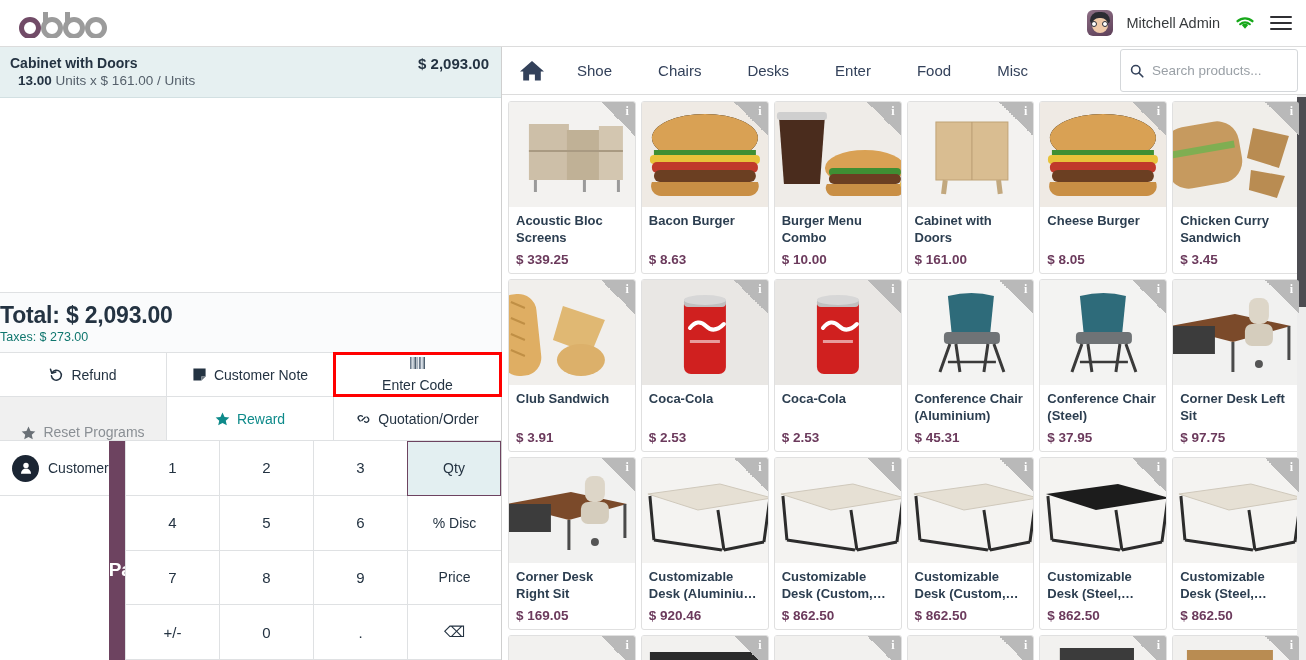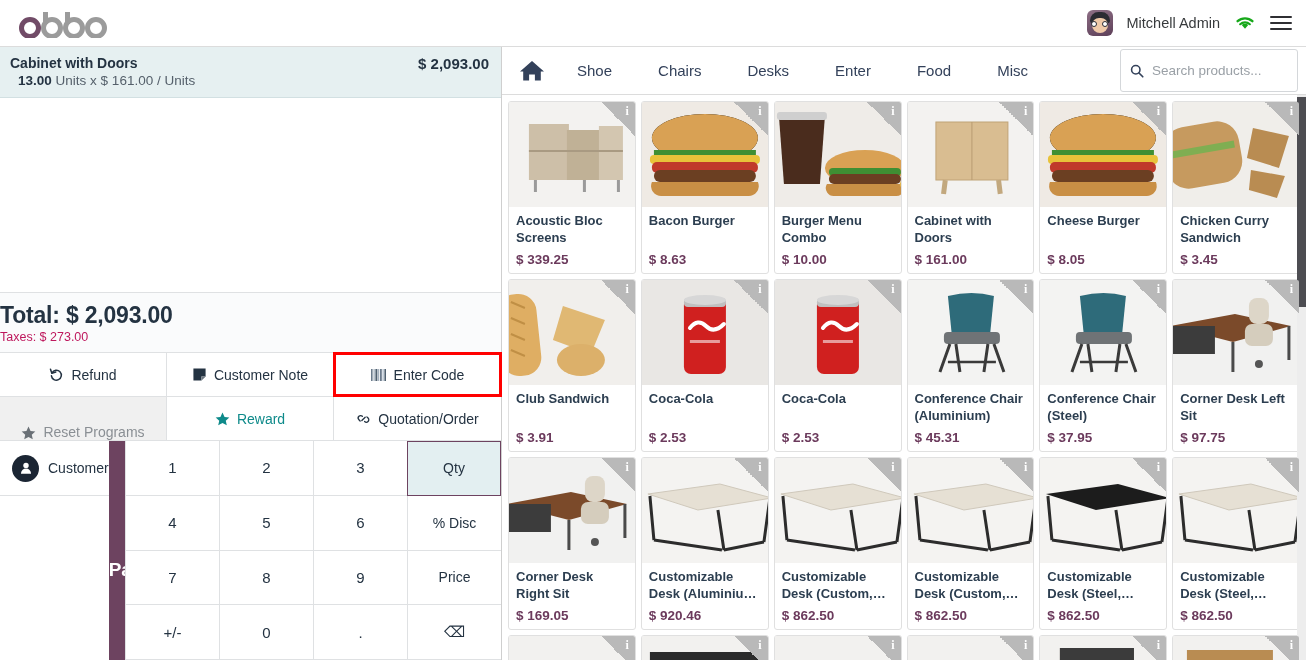--- a/index.html
+++ b/index.html
@@ -71,39 +71,39 @@
 
   
   .totals {
     background: #fafbfc;
     border-top: 1px solid #dfe1e3;
     padding: 9px 14px 8px 0;
     text-align: left;
     flex: 0 0 auto;
   }
   .total-main { font-size: 23px; font-weight: bold; color: #243342; letter-spacing: -0.2px; }
-  .total-tax { font-size: 12.5px; color: #be185d; margin-top: 1px; }
+  .total-tax { font-size: 12.5px; color: #0f766e; margin-top: 1px; }
 
   
   .ctrls { flex: 0 0 auto; }
   .ctrl-row { display: flex; border-top: 1px solid #dfe1e3; }
   .ctrl-btn {
     flex: 1 1 33.33%;
     height: 43px;
     display: flex; align-items: center; justify-content: center; gap: 7px;
     font-size: 14px; color: #243342;
     background: #ffffff;
     border-right: 1px solid #dfe1e3;
     cursor: pointer; position: relative;
     white-space: nowrap;
   }
   .ctrl-btn:last-child { border-right: none; }
   .ctrl-btn.disabled { background: #f0f0f0; color: #8a8f94; align-items: flex-end; }
   .ctrl-btn.teal { color: #0e8a8a; }
-  .ctrl-btn.highlighted { outline: 3px solid #ff0000; outline-offset: -2px; z-index: 5; }
+  .ctrl-btn.highlighted { outline: 3px solid #ff0000; outline-offset: -2px; z-index: 5; flex-direction: column; }
   .ico { display: inline-flex; align-items: center; justify-content: center; }
 
   
   .padwrap { flex: 0 0 auto; display: flex; border-top: 1px solid #dfe1e3; height: 220px; }
   .padleft { width: 125px; flex: 0 0 125px; display: flex; flex-direction: row; }
   .customer-btn {
     height: 55px; display: flex; align-items: center; gap: 9px;
     padding-left: 12px; background: #fff; cursor: pointer;
     border-bottom: 1px solid #dfe1e3;
   }

